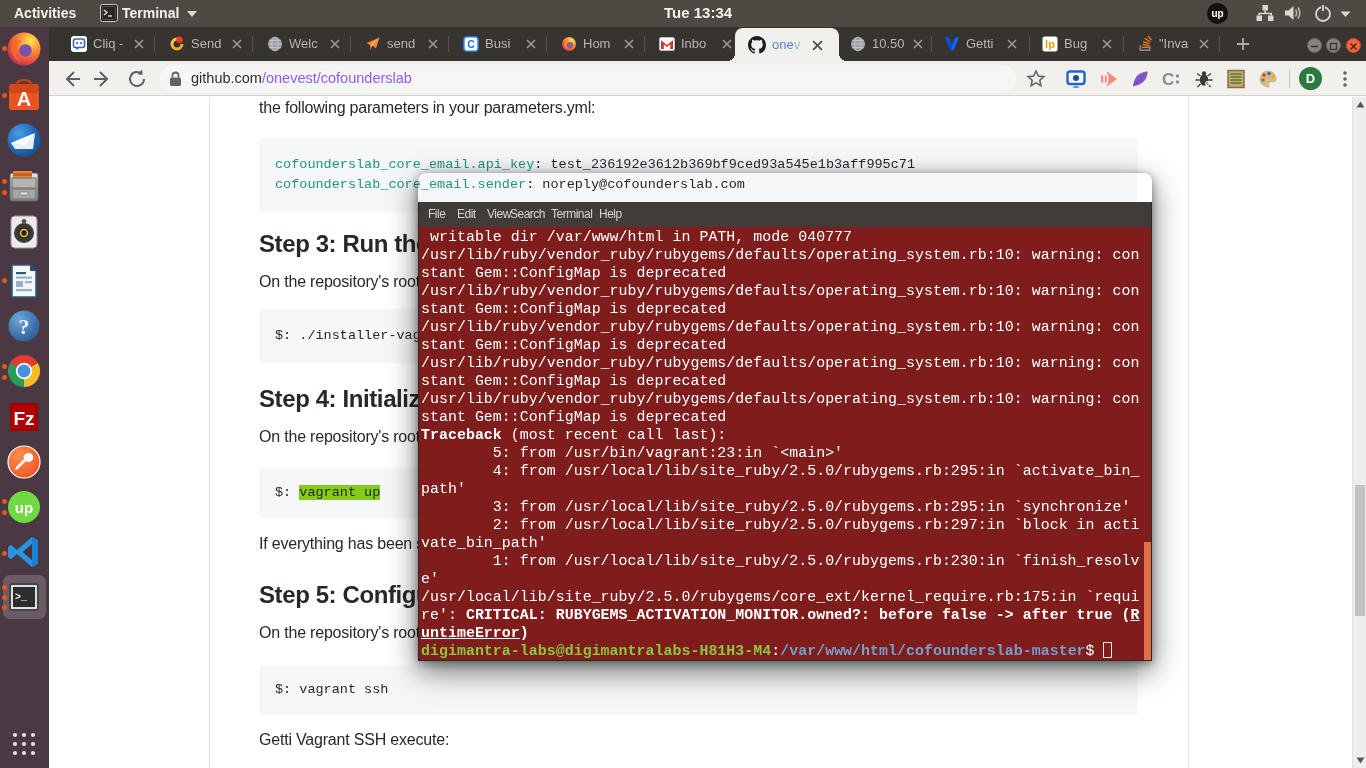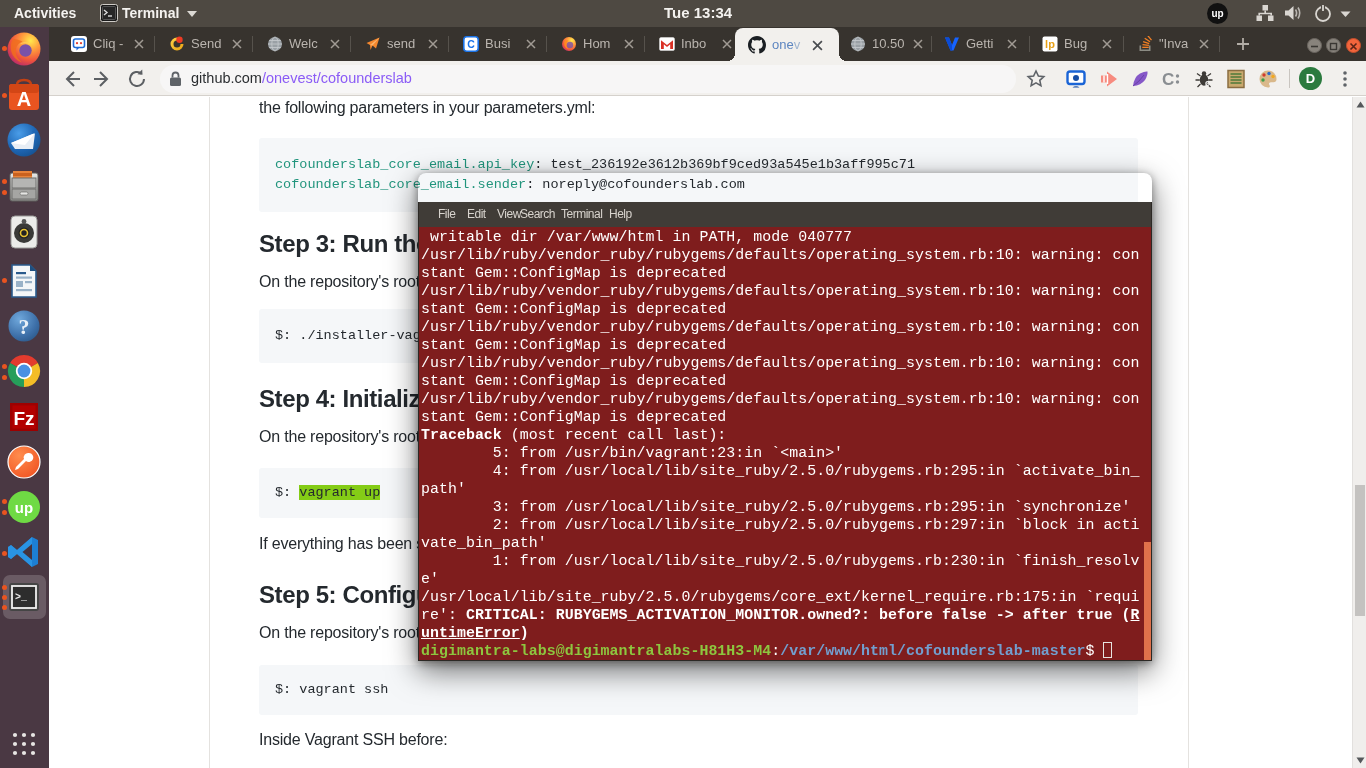--- a/index.html
+++ b/index.html
@@ -42,21 +42,21 @@
 
   
   #bscroll { position:absolute; left:1303px; top:0; width:14px; height:671px; background:#f0eeec; border-left:1px solid #e2e0de; }
   #bthumb { position:absolute; left:2px; top:388px; width:10px; height:131px; background:#c4c2c0; }
 
   
   #term { left:418px; top:173px; width:734px; height:488px; z-index:60; border-radius:8px 8px 2px 2px; box-shadow:0 10px 30px rgba(0,0,0,0.55), 0 2px 8px rgba(0,0,0,0.4); }
   #ttitle { position:absolute; left:0; top:0; width:734px; height:29px; border-radius:7px 7px 0 0; background:linear-gradient(#4d4843,#3e3a35); border:1px solid #2c2925; border-bottom:none; }
   #ttitle .ttxt { position:absolute; left:0; top:6px; width:734px; text-align:center; font-size:13.5px; font-weight:bold; color:#dcd8d2; }
   #tmenu { position:absolute; left:0; top:29px; width:734px; height:25px; background:#403c37; border-left:1px solid #2c2925; border-right:1px solid #2c2925; }
-  #tmenu span { position:absolute; top:5px; font-size:12px; letter-spacing:-0.5px; color:#d8d4ce;margin-left:10px; }
+  #tmenu span { position:absolute; top:5px; font-size:12px; letter-spacing:-0.5px; color:#d8d4ce; }
   #tbody { position:absolute; left:0; top:54px; width:734px; height:434px; background:#7f1d1d; border-left:1px solid #2c2925; border-right:1px solid #2c2925; border-bottom:1px solid #2c2925; overflow:hidden; }
   .trow { position:absolute; left:2px; width:726px; height:18px; font-family:"Liberation Mono", monospace; font-size:14.9px; line-height:18px; color:#ffffff; white-space:pre; letter-spacing:0.045px; }
   .tb { font-weight:bold; }
   .tg { color:#8dc63f; font-weight:bold; }
   .tbl { color:#729fcf; font-weight:bold; }
   .tu { text-decoration:underline; }
   #tscroll { position:absolute; right:0; top:315px; width:7px; height:119px; background:#e0714b; }
   #tcursor { position:absolute; left:684px; top:415px; width:9px; height:16px; border:1px solid #e8e4e0; }
 </style>
 </head>
@@ -72,21 +72,21 @@
     <div class="gh2" style="top:133px">Step 3: Run the vagrant installer script</div>
     <div class="gp" style="top:176px">On the repository's root folder execute:</div>
     <div class="gpre" style="top:212px;height:54px;padding:17px 16px;">$: ./installer-vagrant.sh</div>
     <div class="gh2" style="top:288px">Step 4: Initialize the vagrant box</div>
     <div class="gp" style="top:331px">On the repository's root folder execute:</div>
     <div class="gpre" style="top:371px;height:50px;padding:15px 16px;">$: <span style="background:#84cc16">vagrant up</span></div>
     <div class="gp" style="top:438px">If everything has been set up correctly, you should be able to</div>
     <div class="gh2" style="top:484px">Step 5: Configure the virtual machine</div>
     <div class="gp" style="top:527px">On the repository's root folder execute:</div>
     <div class="gpre" style="top:568px;height:50px;padding:15px 16px;">$: vagrant ssh</div>
-    <div class="gp" style="top:634px">Inside Vagrant SSH before:</div>
+    <div class="gp" style="top:634px">Getti Vagrant SSH execute:</div>
     <div id="bscroll">
       <svg class="abs" style="left:3px;top:4px" width="9" height="7" viewBox="0 0 9 7">
           <path d="M4.5 0.5 L8.5 6.5 H0.5 Z" fill="#55585b"></path>
         </svg>
       <svg class="abs" style="left:3px;bottom:4px" width="9" height="7" viewBox="0 0 9 7">
           <path d="M4.5 6.5 L8.5 0.5 H0.5 Z" fill="#55585b"></path>
         </svg>
       <div id="bthumb"></div>
     </div>
   </div>

